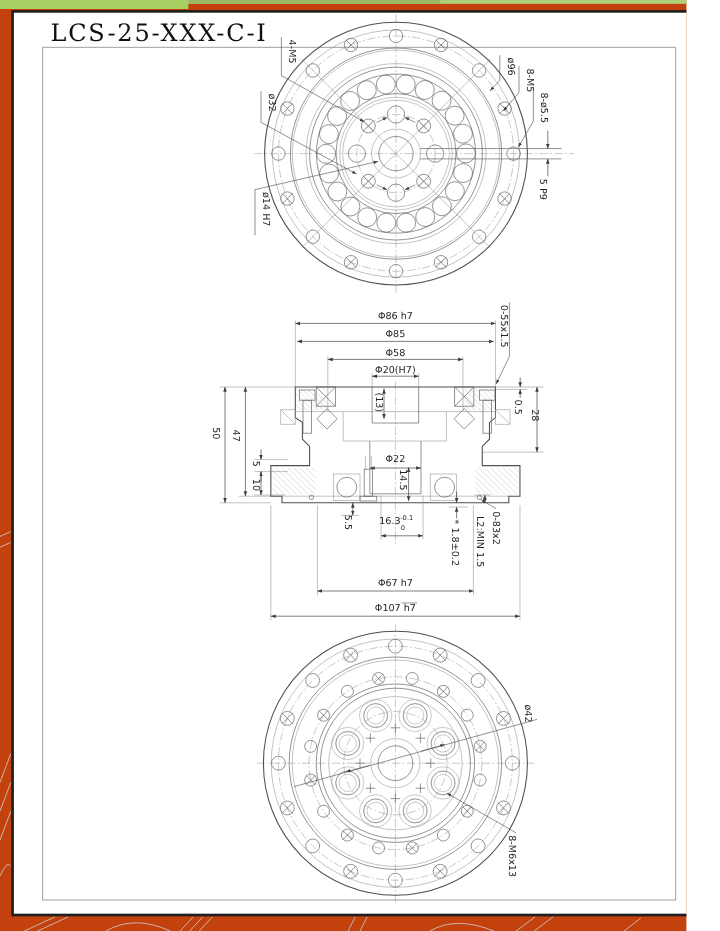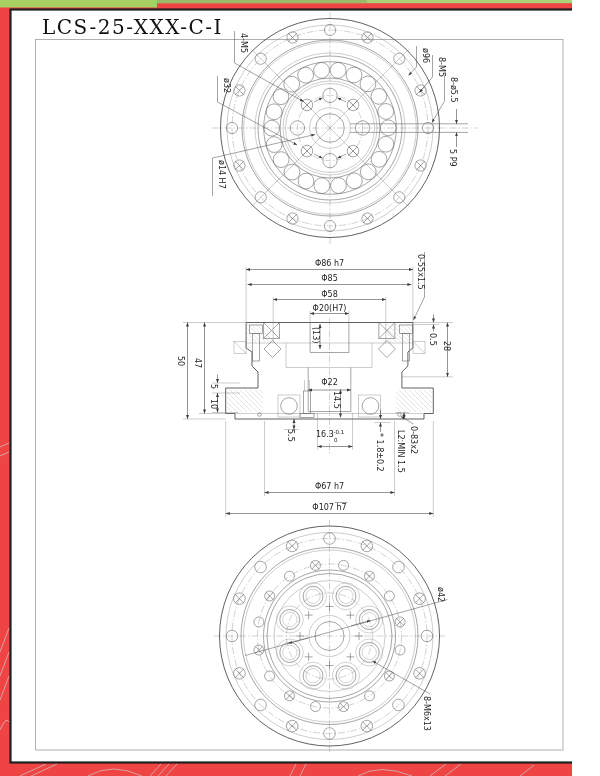--- a/index.html
+++ b/index.html
@@ -1,16 +1,16 @@
 <!DOCTYPE html>
 <html><head>
 <meta charset="utf-8">
 <style>
   html,body{margin:0;padding:0;background:#fff;}
-  #stage{position:relative;width:572px;height:776px;background:#ef4444;overflow:hidden;}
+  #stage{position:relative;width:572px;height:776px;background:#c2410c;overflow:hidden;}
   svg{display:block}
   .ln{stroke:#6a6a6a;stroke-width:.6;fill:none}
   .ln2{stroke:#4f4f4f;stroke-width:.9;fill:none}
   .lt{stroke:#909090;stroke-width:.45;fill:none}
   .cl{stroke:#9a9a9a;stroke-width:.45;fill:none;stroke-dasharray:7 2 1.5 2}
   .ext{stroke:#7d7d7d;stroke-width:.4;fill:none}
   .dim{stroke:#3c3c3c;stroke-width:.55;fill:none}
   .ldr{stroke:#4a4a4a;stroke-width:.5;fill:none}
   .bg{stroke:#cccccc;stroke-width:.7;fill:none}
   .hx{stroke:#a8a8a8;stroke-width:.3}

